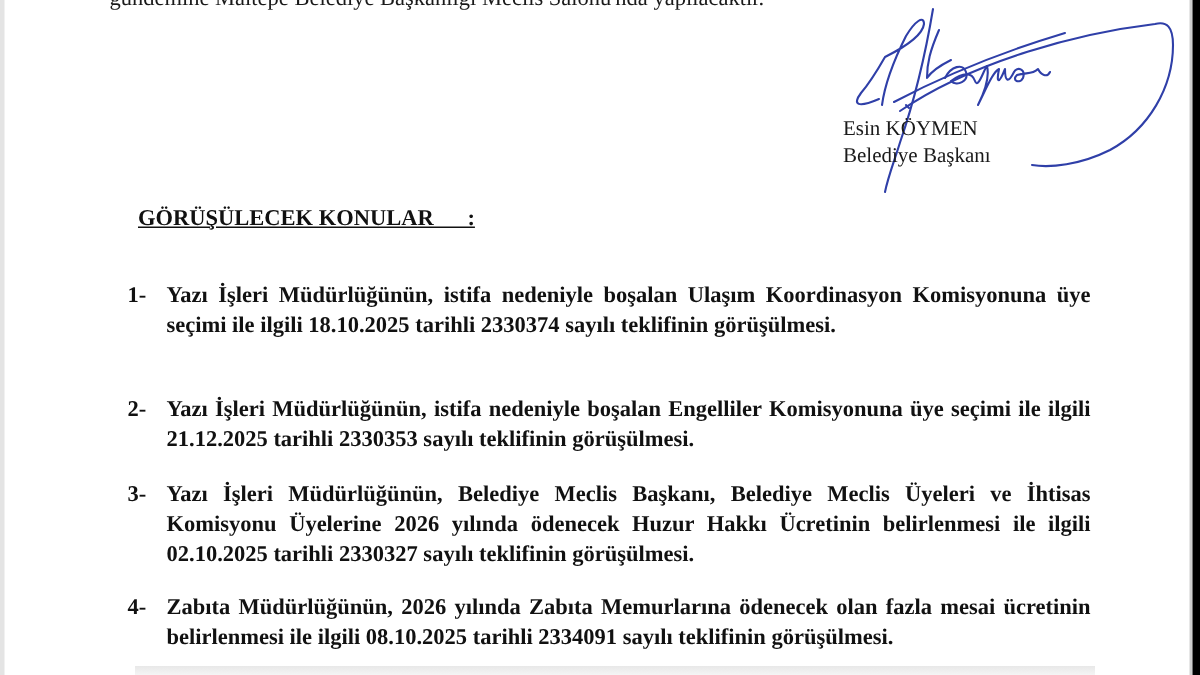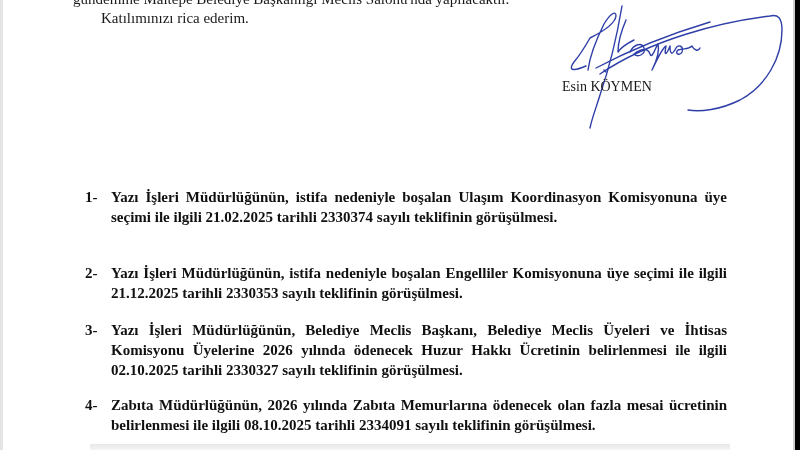--- a/index.html
+++ b/index.html
@@ -33,44 +33,45 @@
 
     .item-5-faded { position: absolute; left: 90px; top: 444px; width: 640px; height: 8px; background: linear-gradient(to bottom, #d8d8d8, #f5f5f5); opacity: 0.6; }
   </style>
 </head>
 <body>
 
 <div class="left-edge"></div>
 
 <div class="page">
   <div class="intro-line1">gündemine Maltepe Belediye Başkanlığı Meclis Salonu'nda yapılacaktır.</div>
-  <div class="intro-line2">Katılımınızı rica ederim.</div>
 
   <svg class="signature" viewBox="0 0 230 130" xmlns="http://www.w3.org/2000/svg">
     <g fill="none" stroke="#2f3fa8" stroke-width="1.4" stroke-linecap="round" stroke-linejoin="round">
 
       <path d="M28 70 C 30 55, 36 40, 44 24 C 50 14, 56 10, 56 16 C 55 24, 42 32, 30 38 C 26 45, 20 55, 14 62 C 8 70, 12 72, 26 66"></path>
       <path d="M44 70 L 46 72"></path>
 
       <path d="M62 6 C 58 30, 52 60, 40 95 C 36 108, 32 118, 30 128"></path>
       <path d="M66 20 C 60 34, 58 42, 58 52 C 62 46, 70 42, 74 40"></path>
 
       <path d="M70 52 C 74 44, 82 42, 84 48 C 86 54, 78 58, 74 54 C 82 48, 88 48, 90 54 C 92 60, 96 46, 98 44 C 100 52, 96 62, 92 70 C 98 58, 102 48, 106 46 C 104 56, 106 56, 110 46 C 110 54, 112 56, 116 48 C 118 44, 124 46, 122 52 C 120 56, 114 54, 118 50 C 124 48, 128 50, 132 46 C 134 50, 138 52, 140 48"></path>
 
       <path d="M40 74 C 90 40, 160 22, 210 16 C 218 14, 222 18, 222 30 C 222 58, 206 86, 180 100 C 160 110, 140 112, 128 110"></path>
       <path d="M36 68 C 70 50, 110 34, 150 22"></path>
     </g>
   </svg>
 
   <div class="sig-name">Esin KÖYMEN</div>
+  <div class="sig-title">Belediye Başkanı</div>
 
+  <div class="heading heading-1">GÖRÜŞÜLECEK KONULAR      :</div>
 
   <div class="item item-1">
     <span class="item-num">1-</span>
-    <span class="item-text">Yazı İşleri Müdürlüğünün, istifa nedeniyle boşalan Ulaşım Koordinasyon Komisyonuna üye seçimi ile ilgili 21.02.2025 tarihli 2330374 sayılı teklifinin görüşülmesi.</span>
+    <span class="item-text">Yazı İşleri Müdürlüğünün, istifa nedeniyle boşalan Ulaşım Koordinasyon Komisyonuna üye seçimi ile ilgili 18.10.2025 tarihli 2330374 sayılı teklifinin görüşülmesi.</span>
   </div>
 
   <div class="item item-2">
     <span class="item-num">2-</span>
     <span class="item-text">Yazı İşleri Müdürlüğünün, istifa nedeniyle boşalan Engelliler Komisyonuna üye seçimi ile ilgili 21.12.2025 tarihli 2330353 sayılı teklifinin görüşülmesi.</span>
   </div>
 
   <div class="item item-3">
     <span class="item-num">3-</span>
     <span class="item-text">Yazı İşleri Müdürlüğünün, Belediye Meclis Başkanı, Belediye Meclis Üyeleri ve İhtisas Komisyonu Üyelerine 2026 yılında ödenecek Huzur Hakkı Ücretinin belirlenmesi ile ilgili 02.10.2025 tarihli 2330327 sayılı teklifinin görüşülmesi.</span>

